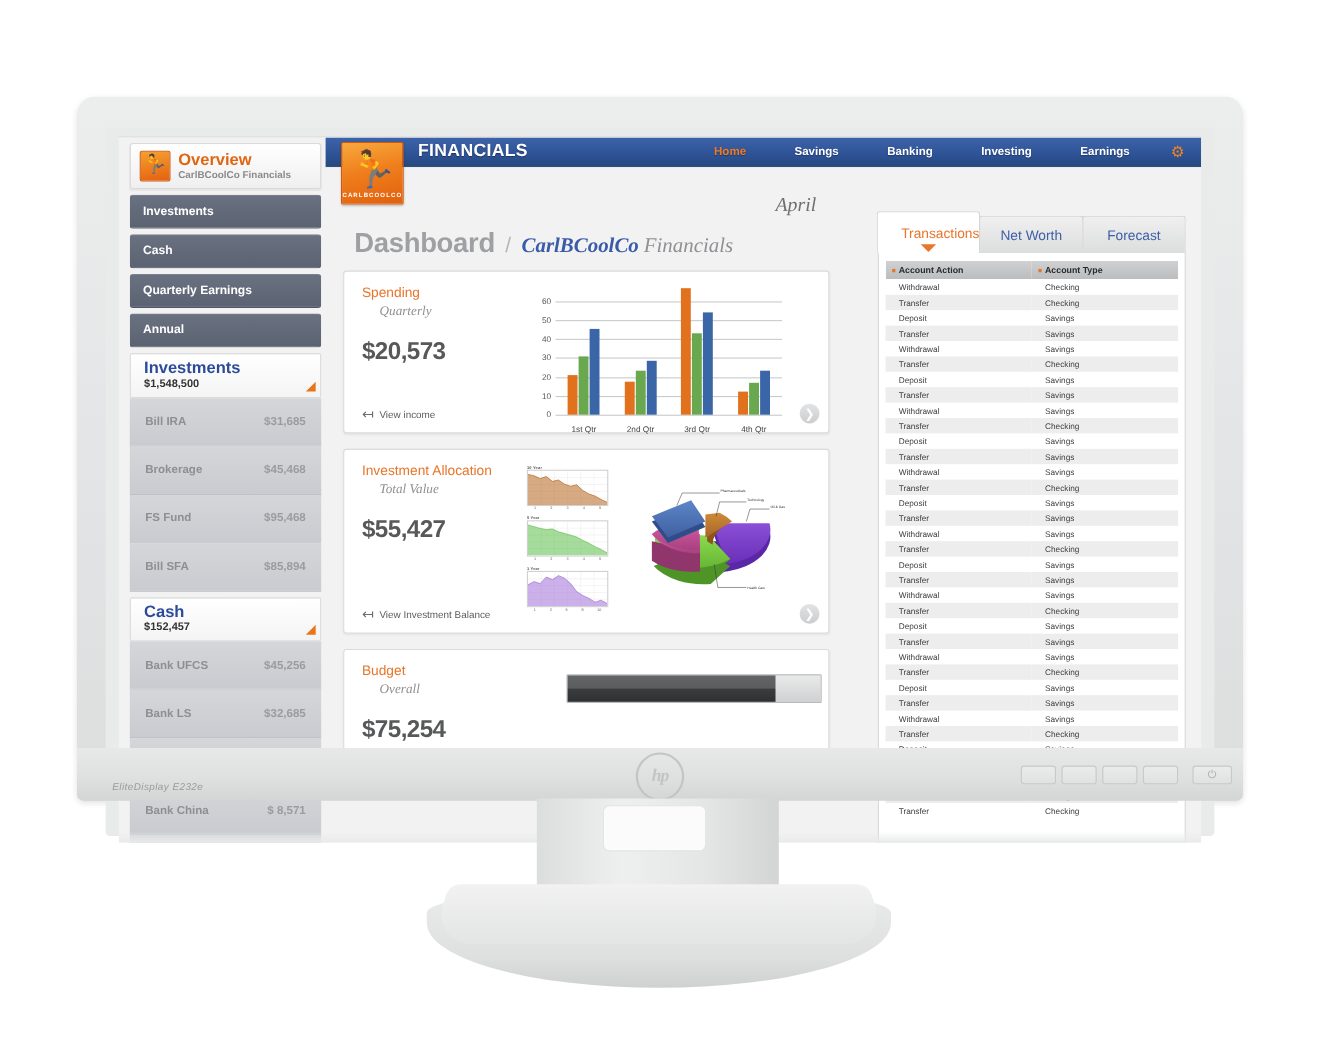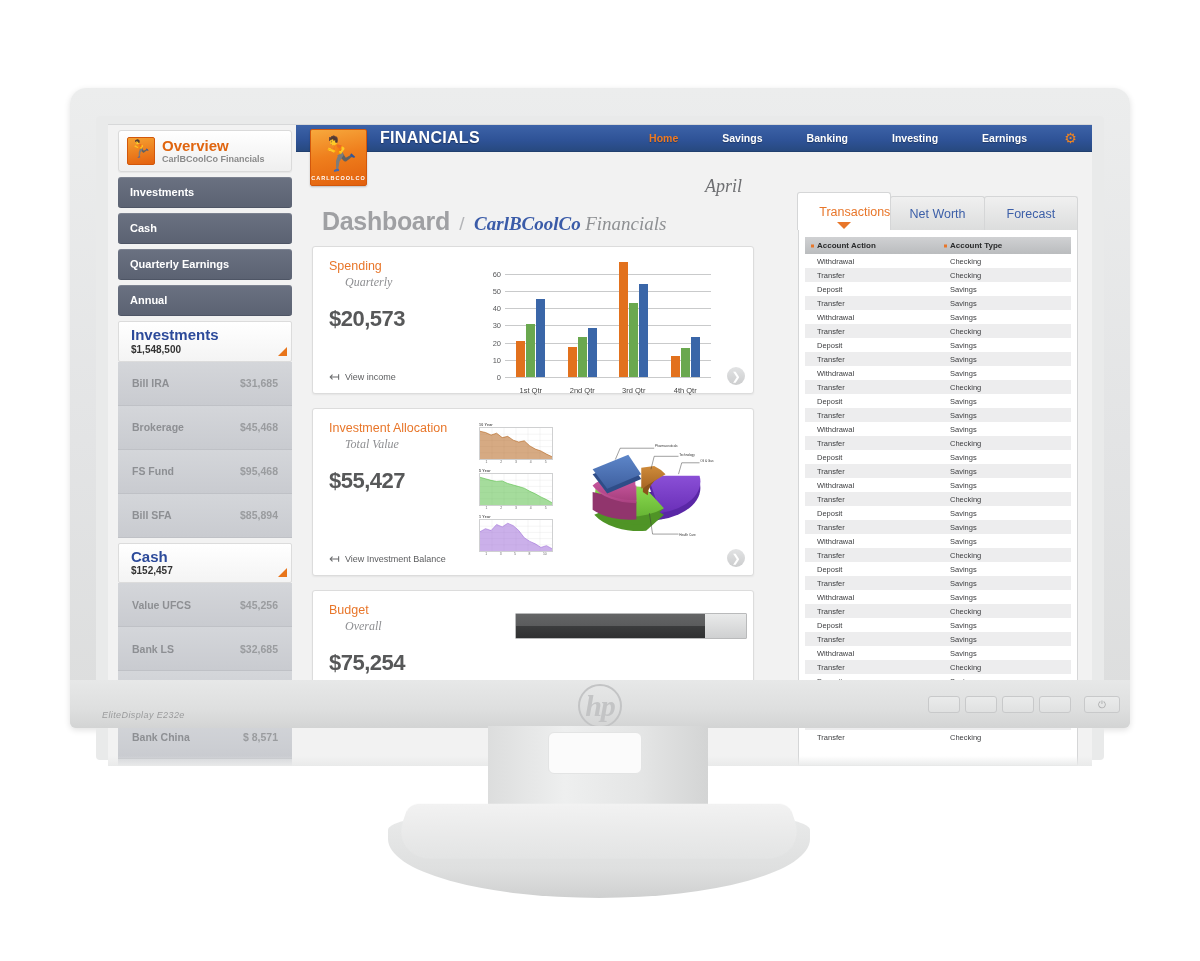--- a/index.html
+++ b/index.html
@@ -38,21 +38,21 @@
   #monitor-model {
     position:absolute; left:32px; top:30px;
     font-size:9px; color:#9a9b9c; letter-spacing:.4px;font-style:italic;
   }
   #hp-logo {
     position:absolute; left:50%; top:4px; transform:translateX(-50%);
     width:44px; height:44px; border-radius:50%;
     border:2.5px solid #c3c4c5;
     display:flex; align-items:center; justify-content:center;
     font-family:"Liberation Serif", serif;
-    font-style:italic; font-weight:bold; font-size:30px; color:#c3c4c5;
+    font-style:italic; font-weight:bold; font-size:16px; color:#c3c4c5;
     letter-spacing:-1px;
   }
   .osd-btn {
     position:absolute; top:16px; width:32px; height:17px;
     border:1px solid #c8c9ca; border-radius:3px;
     background:linear-gradient(180deg,#eaebeb,#e0e1e1);
   }
   #osd1{left:858px;} #osd2{left:895px;} #osd3{left:932px;} #osd4{left:969px;}
   #power-btn {
     position:absolute; left:1014px; top:16px; width:36px; height:17px;
@@ -378,21 +378,21 @@
           <span>Bill SFA</span>
           <span class="amt">$85,894</span>
         </div>
 
         <div class="side-group-head">
           <div class="gname">Cash</div>
           <div class="gval">$152,457</div>
           <span class="corner-tri"></span>
         </div>
         <div class="side-row">
-          <span>Value UFCS</span>
+          <span>Bank UFCS</span>
           <span class="amt">$45,256</span>
         </div>
         <div class="side-row">
           <span>Bank LS</span>
           <span class="amt">$32,685</span>
         </div>
         <div class="side-row">
           <span>Bank CMS</span>
           <span class="amt">$ 7,685</span>
         </div>

